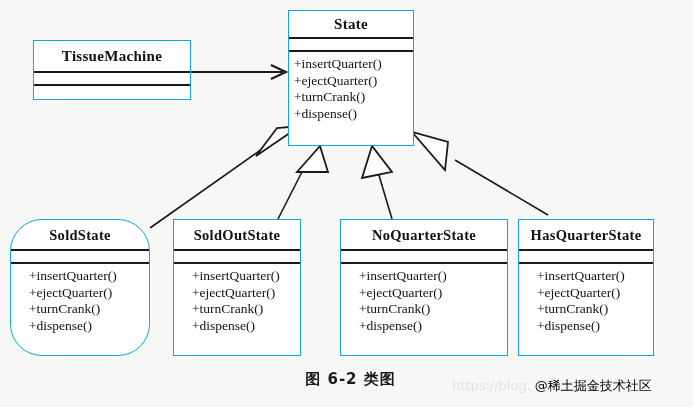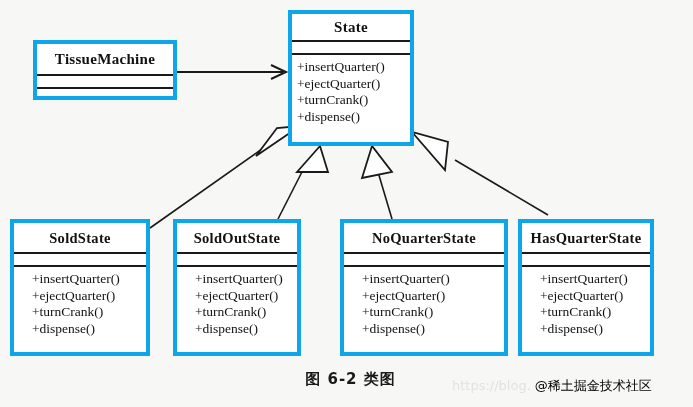--- a/index.html
+++ b/index.html
@@ -15,21 +15,21 @@
     background: #f7f7f5;
     overflow: hidden;
     font-family: "Liberation Serif", "DejaVu Serif", serif;
   }
 
   
   .uml-class {
     position: absolute;
     box-sizing: border-box;
     background: #ffffff;
-    border: 4px solid #0ea5e9;
+    border: 1px solid #0ea5e9;
     z-index: 5;
   }
   .uml-title {
     box-sizing: border-box;
     text-align: center;
     font-weight: bold;
     color: #111111;
     letter-spacing: 0.3px;
     border-bottom: 2px solid #1a1a1a;
     white-space: nowrap;
@@ -61,21 +61,21 @@
     line-height: 27px;
     font-size: 15px;
   }
   #state-class .uml-attrs { height: 13px; }
   #state-class .uml-methods { font-size: 13.5px; padding-left: 5px; }
 
   
   #tissuemachine-class {
     left: 33px;
     top: 40px;
-    width: 144px;
+    width: 158px;
     height: 60px;
   }
   #tissuemachine-class .uml-title {
     height: 32px;
     line-height: 31px;
     font-size: 15px;
   }
   #tissuemachine-class .uml-attrs { height: 13px; }
 
   
@@ -84,21 +84,21 @@
     height: 137px;
   }
   .subclass .uml-title {
     height: 31px;
     line-height: 30px;
     font-size: 14.5px;
   }
   .subclass .uml-attrs { height: 13px; }
   .subclass .uml-methods { font-size: 13.5px; }
 
-  #soldstate-class     { left: 10px;  width: 140px; }
+  #soldstate-class     { left: 10px;  width: 140px; border-radius: 32px; }
   #soldoutstate-class  { left: 173px; width: 128px; }
   #noquarterstate-class{ left: 340px; width: 168px; }
   #hasquarterstate-class { left: 518px; width: 136px; }
 
   
   #connectors {
     position: absolute;
     left: 0;
     top: 0;
     width: 693px;

